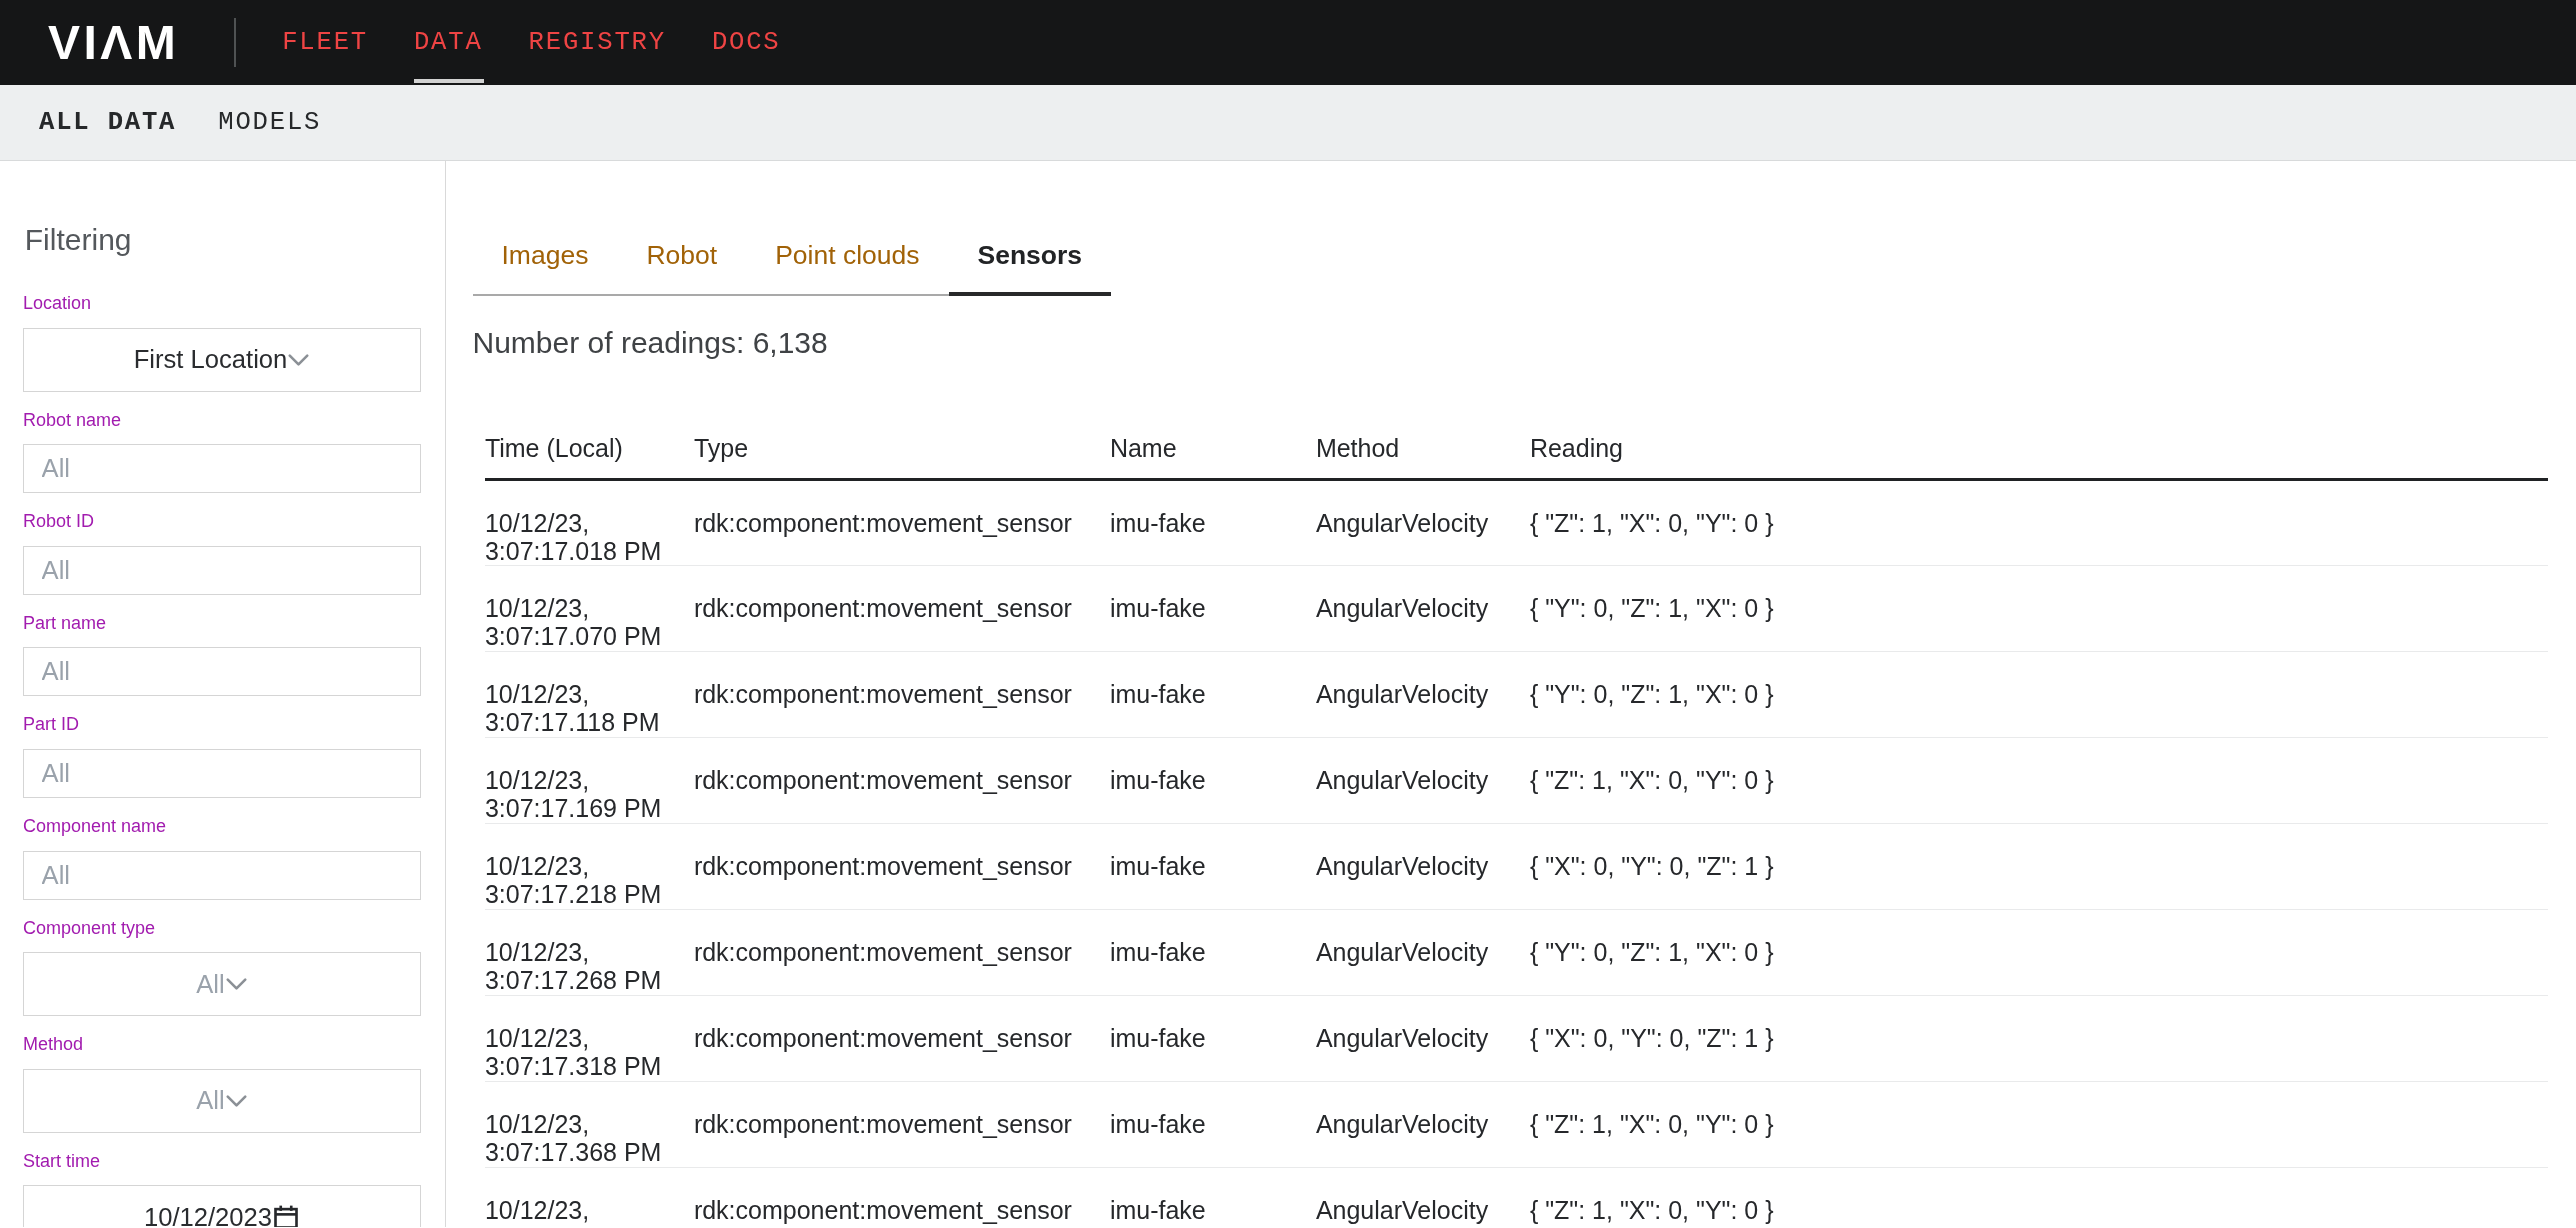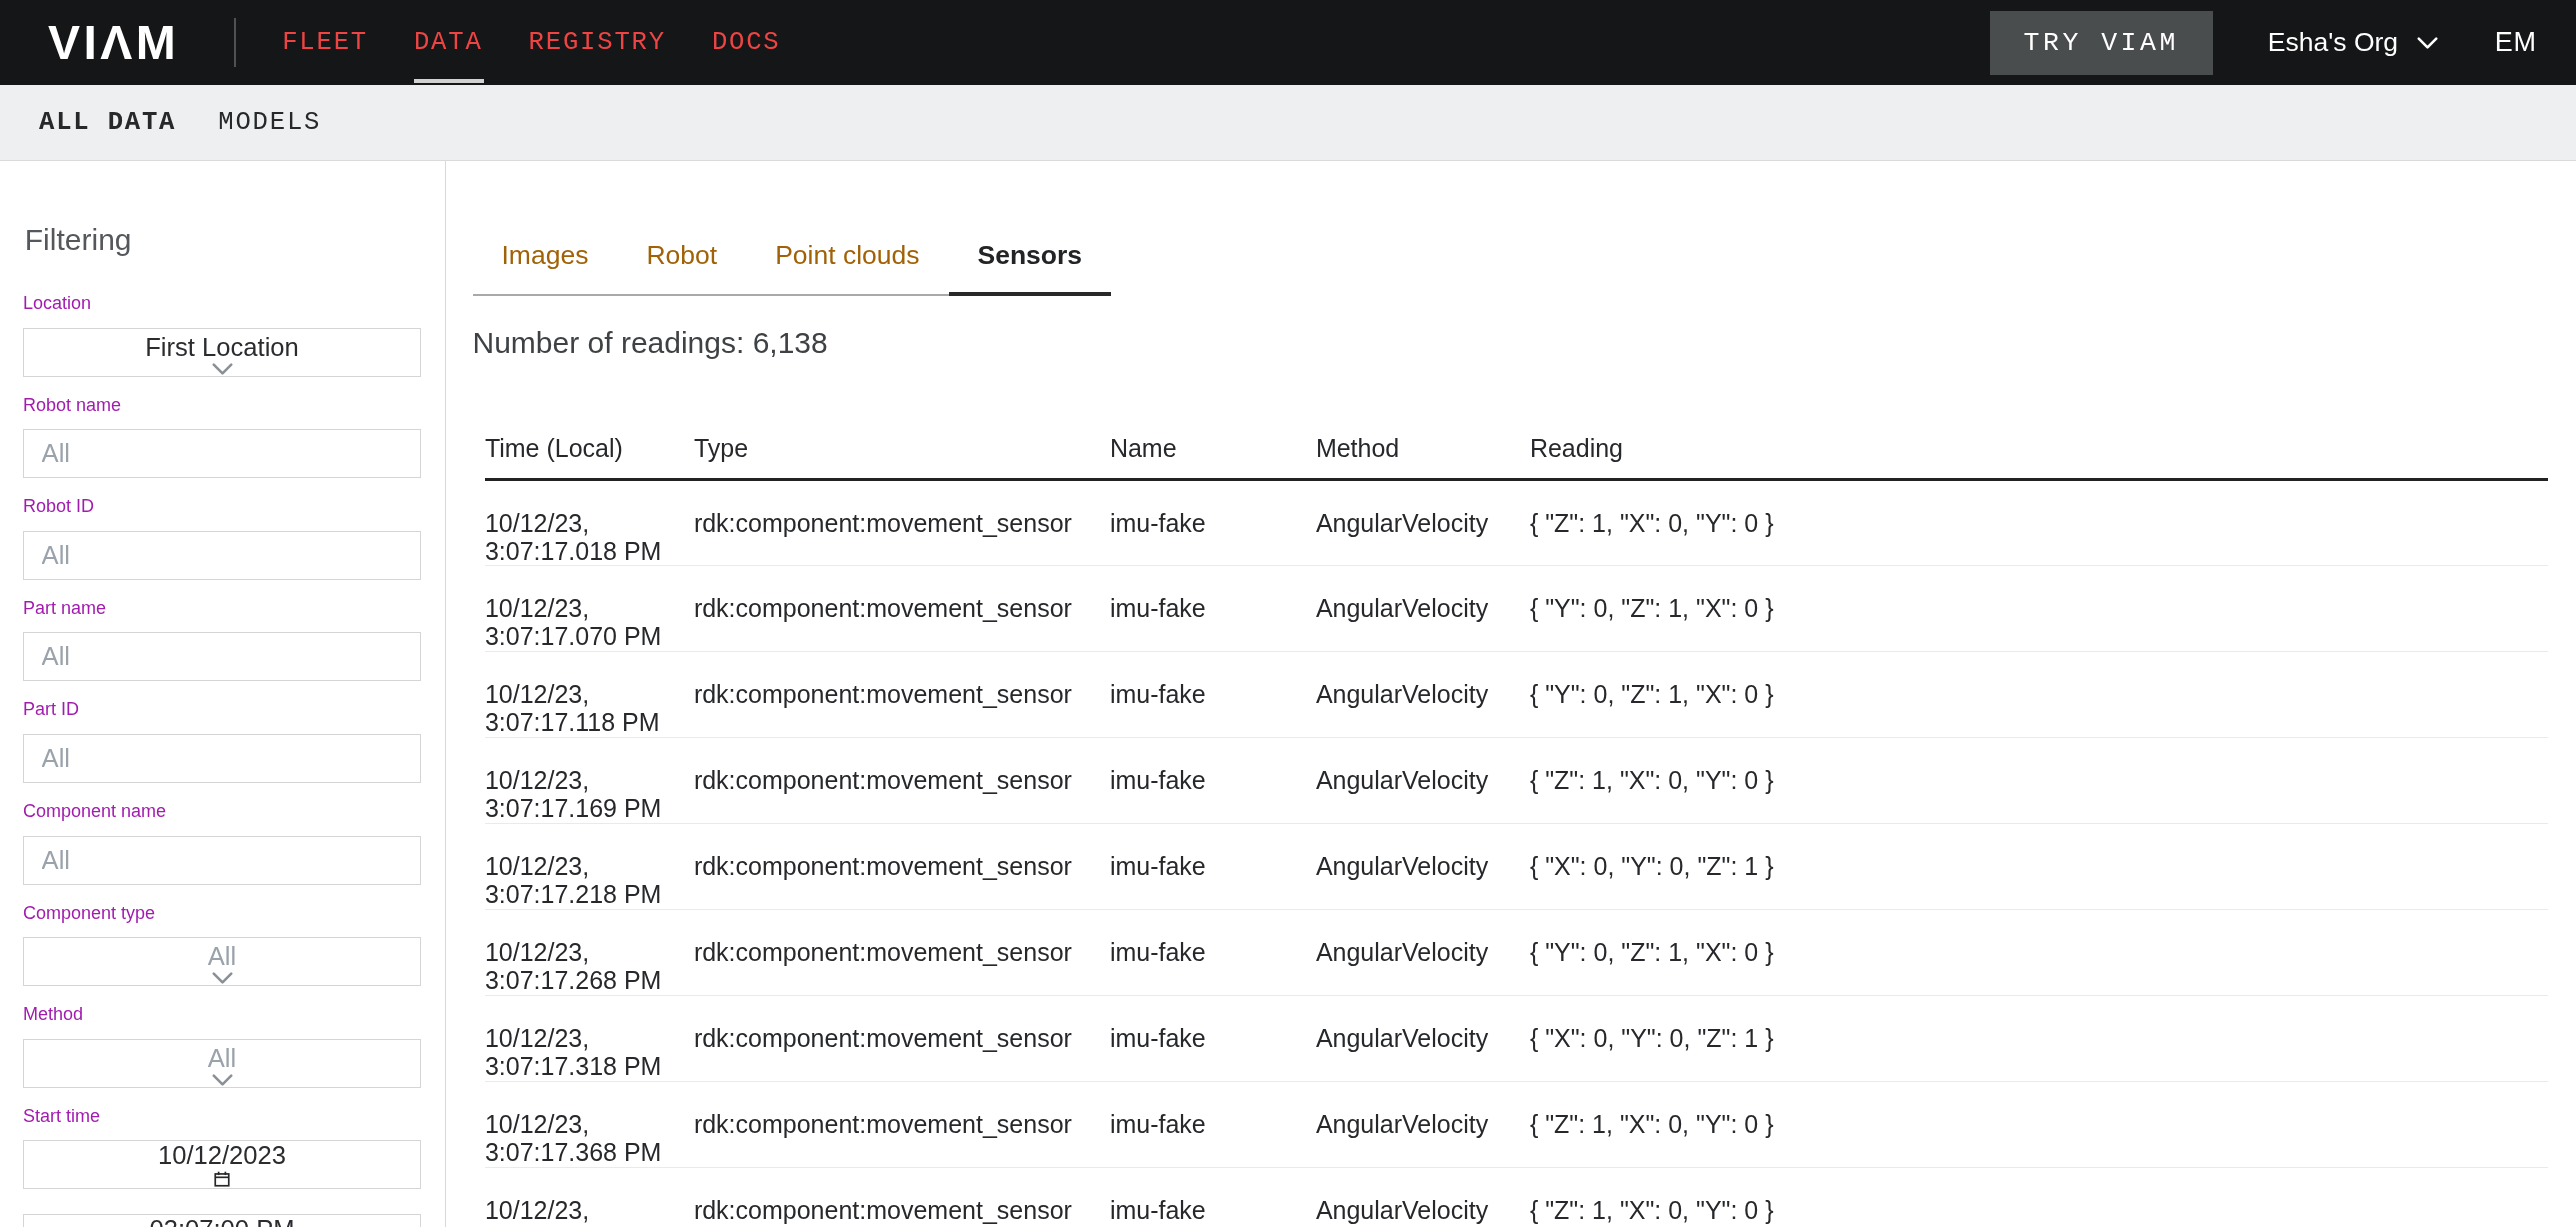--- a/index.html
+++ b/index.html
@@ -35,23 +35,23 @@
   .content { display:flex; height:1066px; }
   .sidebar { width:446px; min-width:446px; border-right:1.8px solid #d9d9d9;
              padding:62px 24px 0 23px; overflow:hidden; }
   .main { flex:1; padding:41px 28px 0 26.5px; overflow:hidden; }
 
   
   .filtering-title { font-size:30px; font-weight:400; color:#54585c; margin:0 0 32px 1.8px; }
   .fgroup label { display:block; font-size:18px; line-height:28px; color:#a21caf;
                   margin-bottom:10.6px; }
   .fgroup { margin-bottom:14px; }
-  .box { width:100%; height:49px; border:1.8px solid #d5d5d5; background:#fff;
-         display:flex; align-items:center; justify-content:flex-end;
-         padding:0 17.6px; font-size:25.6px; color:#2a2c2f; cursor:pointer;flex-direction:column; }
+  .box { width:100%; height:64px; border:1.8px solid #d5d5d5; background:#fff;
+         display:flex; align-items:center; justify-content:center;
+         padding:0 17.6px; font-size:25.6px; color:#2a2c2f; cursor:pointer; }
   .box .muted { color:#9aa2ab; }
   input.tbox { width:100%; height:49px; border:1.8px solid #d5d5d5; background:#fff;
                padding:0 17.6px; font-size:25.6px; color:#2a2c2f;
                font-family:"Liberation Sans", sans-serif; outline:none; }
   input.tbox::placeholder { color:#9aa2ab; opacity:1; }
   .date-box { margin-bottom:25px; }
   .chev { flex:0 0 auto; }
 
   
   .tabs { display:flex; align-items:flex-end; }
@@ -75,30 +75,20 @@
 
 <header class="topbar">
   <div class="logo">VIΛM</div>
   <div class="nav-divider"></div>
   <nav class="topnav">
     <a class="nav-item">FLEET</a>
     <a class="nav-item active">DATA</a>
     <a class="nav-item">REGISTRY</a>
     <a class="nav-item">DOCS</a>
   </nav>
-  <div class="topbar-right">
-    <button class="try-btn">TRY VIAM</button>
-    <div class="org">
-      <span>Esha's Org</span>
-      <svg class="chev" width="23" height="14" viewBox="0 0 26 16">
-        <polyline points="3,3 13,13 23,3" fill="none" stroke="#ffffff" stroke-width="3" stroke-linecap="round" stroke-linejoin="round"></polyline>
-      </svg>
-    </div>
-    <div class="avatar">EM</div>
-  </div>
 </header>
 
 <div class="subnav">
   <div class="subtab active">ALL DATA</div>
   <div class="subtab">MODELS</div>
 </div>
 
 <div class="content">
 
   <aside class="sidebar">

